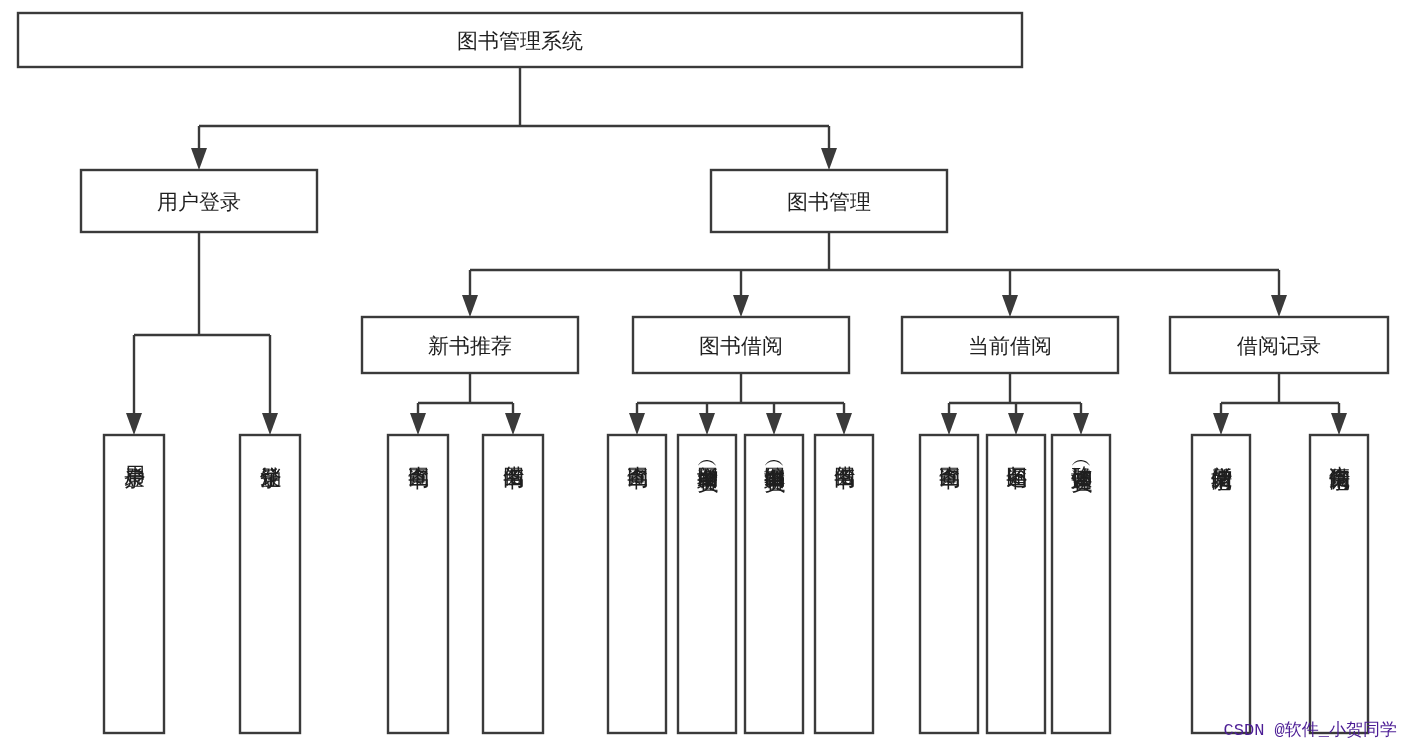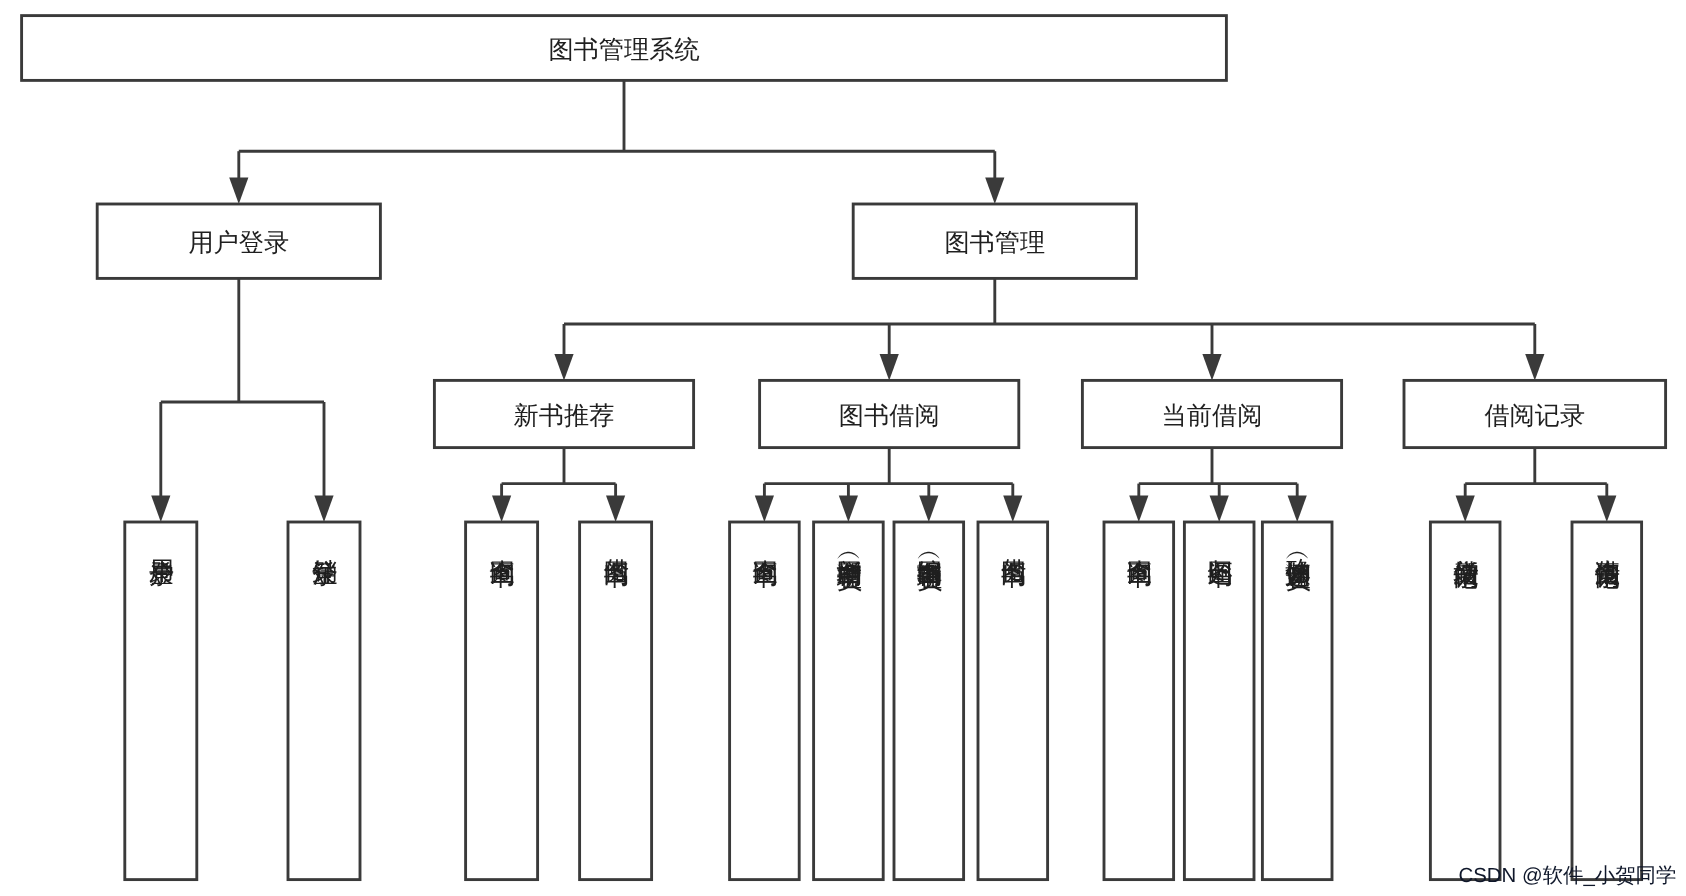--- a/index.html
+++ b/index.html
@@ -59,23 +59,23 @@
     letter-spacing: 1px;
     white-space: nowrap;
     text-align: center;
     pointer-events: none;
     transform: translateX(-50%);
   }
   .watermark {
     position: absolute;
     right: 8px;
     bottom: 6px;
-    font-family: Liberation Sans, sans-serif;
+    font-family: Liberation Mono, monospace;
     font-size: 17px;
-    color: #0f172a;
+    color: #4c1d95;
     white-space: nowrap;
     user-select: none;
   }
 </style>
 </head>
 <body>
 
 <div id="diagram-root">
 
   <svg id="tree-svg" viewBox="0 0 1405 747" xmlns="http://www.w3.org/2000/svg">

